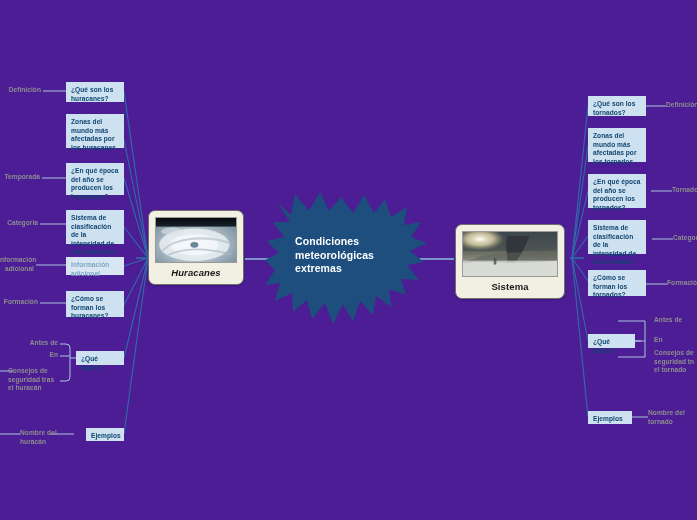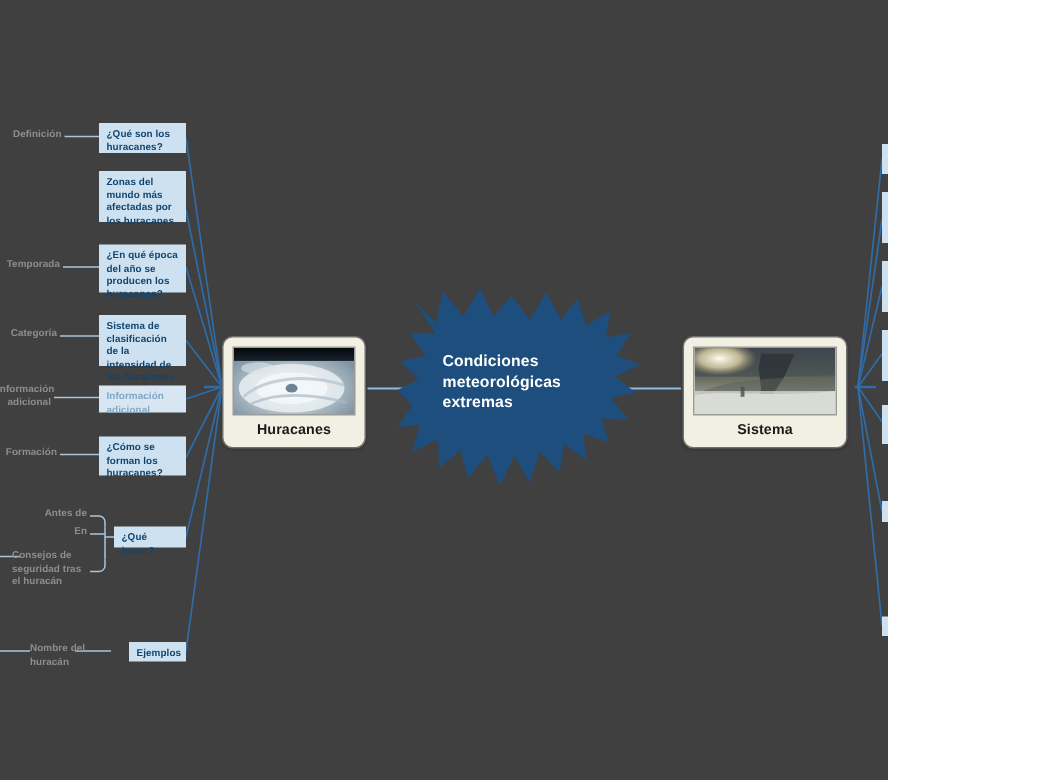--- a/index.html
+++ b/index.html
@@ -7,24 +7,24 @@
     margin: 0;
     padding: 0;
     background: #ffffff;
   }
   body {
     font-family: "Liberation Sans", sans-serif;
     -webkit-font-smoothing: antialiased;
   }
   #canvas {
     position: relative;
-    width: 592px;
+    width: 697px;
     height: 520px;
     overflow: hidden;
-    background: #404040;
+    background: #4c1d95;
   }
   #edges {
     position: absolute;
     left: 0;
     top: 0;
     width: 697px;
     height: 520px;
     pointer-events: none;
   }
 
@@ -69,21 +69,21 @@
   }
   .card .thumb svg { display:block; width:100%; height:100%; }
   .card .cap {
     text-align: center;
     font-size: 9.5px;
     font-weight: bold;
     color: #1a1a1a;
     padding: 4px 0 3px 0;
     letter-spacing: 0.1px;
   }
-  #card-hurricane { left: 148px; top: 224px; width: 96px; height: 75px; }
+  #card-hurricane { left: 148px; top: 210px; width: 96px; height: 75px; font-style: italic; }
   #card-tornado   { left: 455px; top: 224px; width: 110px; height: 75px; }
 
   
   .topic {
     position: absolute;
     background: #cde1f0;
     color: #11456f;
     font-size: 6.6px;
     font-weight: bold;
     line-height: 8.6px;

